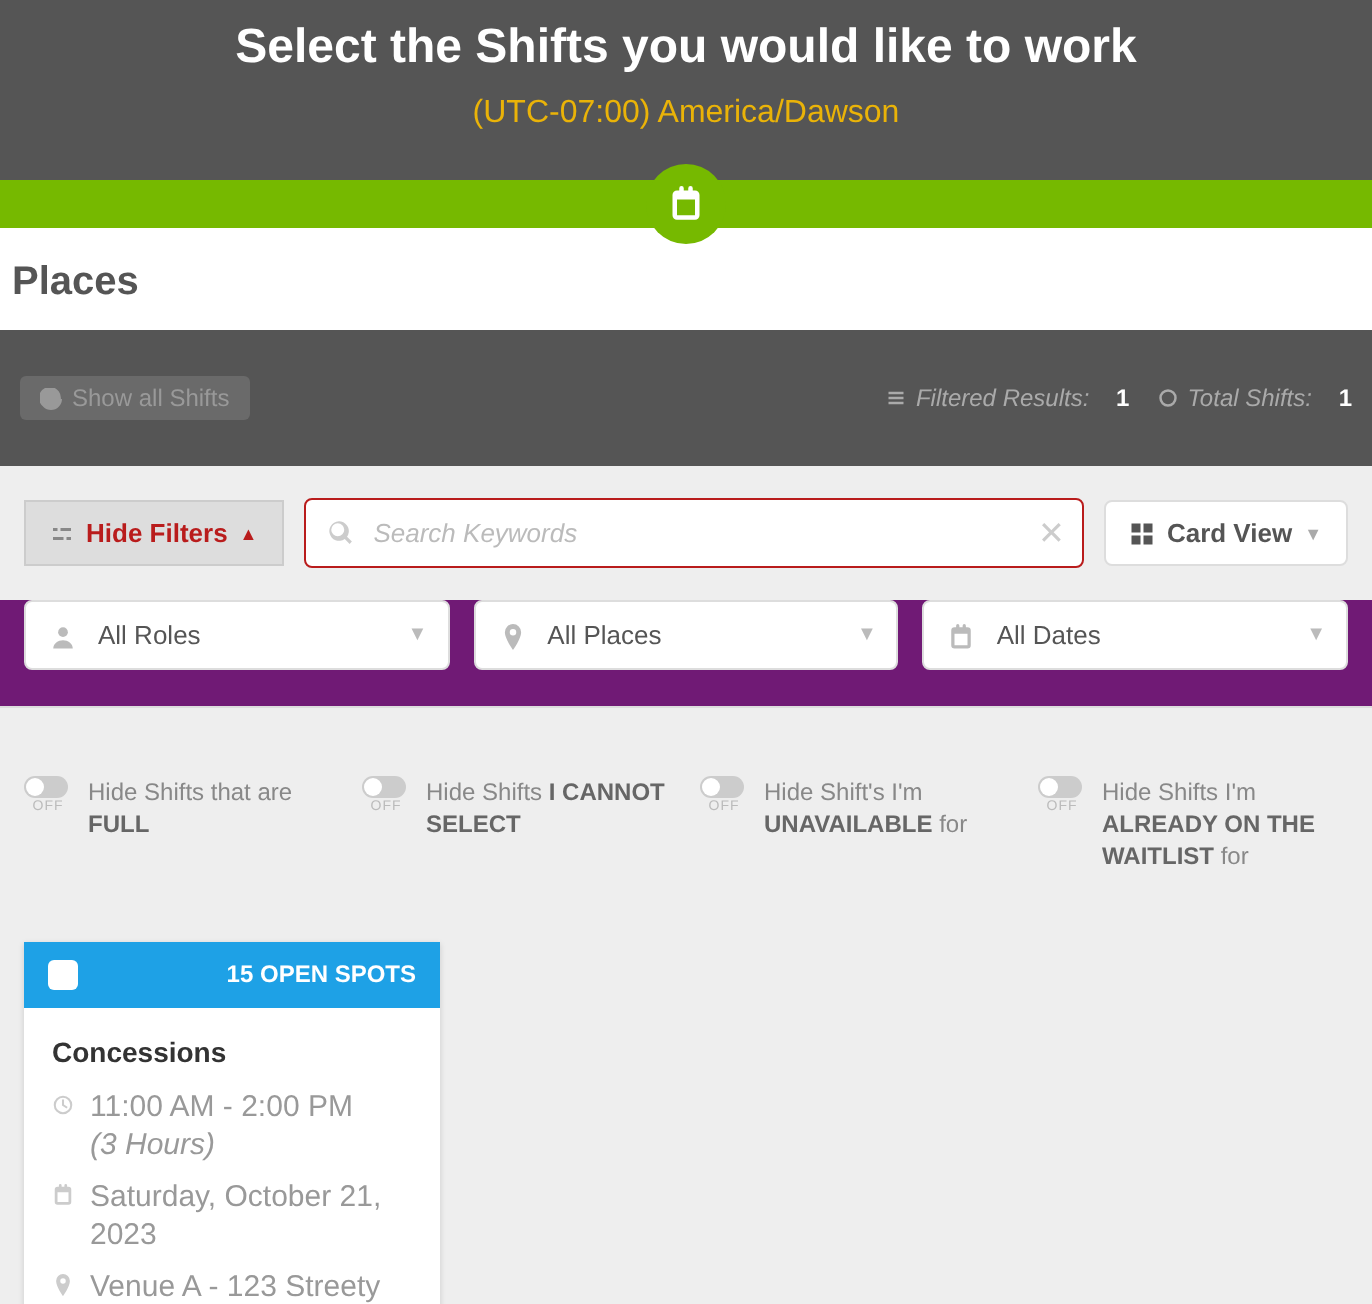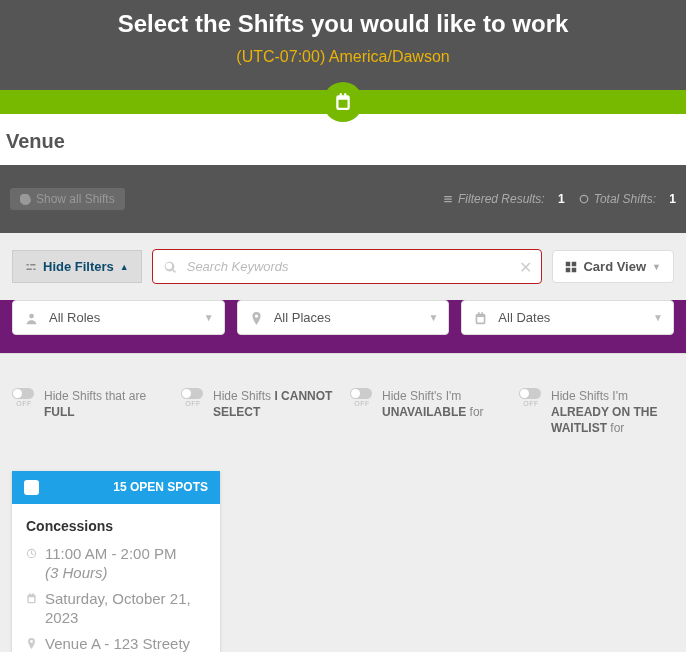--- a/index.html
+++ b/index.html
@@ -11,21 +11,21 @@
 .green-bar { background: #76b900; height: 24px; position: relative; }
 .green-circle { width: 40px; height: 40px; background: #76b900; border-radius: 50%; position: absolute; left: 50%; top: 50%; transform: translate(-50%, -50%); display: flex; align-items: center; justify-content: center; }
 .green-circle svg { width: 18px; height: 18px; fill: #fff; }
 .section-title { font-size: 20px; color: #555; font-weight: 700; padding: 16px 6px 12px; }
 .toolbar { background: #555; display: flex; align-items: center; padding: 23px 10px; font-size: 12px; }
 .show-all { background: #6a6a6a; color: #999; padding: 4px 10px; border-radius: 3px; display: flex; align-items: center; gap: 5px; }
 .toolbar-spacer { flex: 1; }
 .toolbar-stat { color: #aaa; font-style: italic; margin-left: 14px; display: flex; align-items: center; gap: 5px; }
 .toolbar-stat b { color: #fff; font-style: normal; }
 .filter-bar { background: #eee; padding: 16px 12px; display: flex; gap: 10px; align-items: center; }
-.hide-filters { background: #ddd; border: 1px solid #ccc; border-radius: 0; padding: 8px 12px; font-size: 13px; font-weight: 700; color: #0c4a6e; display: flex; align-items: center; gap: 6px; cursor: pointer; }
+.hide-filters { background: #ddd; border: 1px solid #ccc; border-radius: 0; padding: 8px 12px; font-size: 13px; font-weight: 700; color: #b91c1c; display: flex; align-items: center; gap: 6px; cursor: pointer; }
 .search-wrap { flex: 1; position: relative; }
 .search-input { width: 100%; padding: 9px 30px 9px 34px; border: 1px solid #b91c1c; border-radius: 4px; font-size: 13px; font-style: italic; color: #333; }
 .search-input::placeholder { color: #bbb; }
 .search-icon { position: absolute; left: 12px; top: 50%; transform: translateY(-50%); color: #ccc; }
 .clear-icon { position: absolute; right: 10px; top: 50%; transform: translateY(-50%); color: #ccc; font-size: 16px; cursor: pointer; }
 .card-view-btn { background: #fff; border: 1px solid #ddd; border-radius: 4px; padding: 8px 12px; font-size: 13px; font-weight: 700; color: #555; display: flex; align-items: center; gap: 6px; cursor: pointer; }
 .dropdown-row { background: #701a75; padding: 0 12px 18px; display: flex; gap: 12px; }
 .dropdown { flex: 1; background: #fff; border: 1px solid #ddd; border-radius: 4px; padding: 9px 12px; display: flex; align-items: center; gap: 10px; cursor: pointer; font-size: 13px; color: #555; position: relative; }
 .dropdown .dd-icon { color: #bbb; width: 14px; }
 .dropdown .caret { position: absolute; right: 10px; color: #bbb; font-size: 10px; }
@@ -59,21 +59,21 @@
 </div>
 
 <div class="green-bar">
   <div class="green-circle">
     <svg viewBox="0 0 16 16">
         <path d="M12 2h-1V1a1 1 0 10-2 0v1H7V1a1 1 0 10-2 0v1H4a2 2 0 00-2 2v9a2 2 0 002 2h8a2 2 0 002-2V4a2 2 0 00-2-2zm0 11H4V6h8v7z"></path>
       </svg>
   </div>
 </div>
 
-<div class="section-title">Venue</div>
+<div class="section-title">Places</div>
 
 <div class="toolbar">
   <div class="show-all">
     <svg width="11" height="11" viewBox="0 0 16 16" fill="#999">
         <path d="M13.6 2.4A8 8 0 102.4 13.6 8 8 0 0013.6 2.4zM8 14A6 6 0 118 2v2L12 1 8-2v2a8 8 0 108 8h-2a6 6 0 01-6 6z"></path>
       </svg>
     <span>Show all Shifts</span>
   </div>
   <div class="toolbar-spacer"></div>
   <div class="toolbar-stat">

